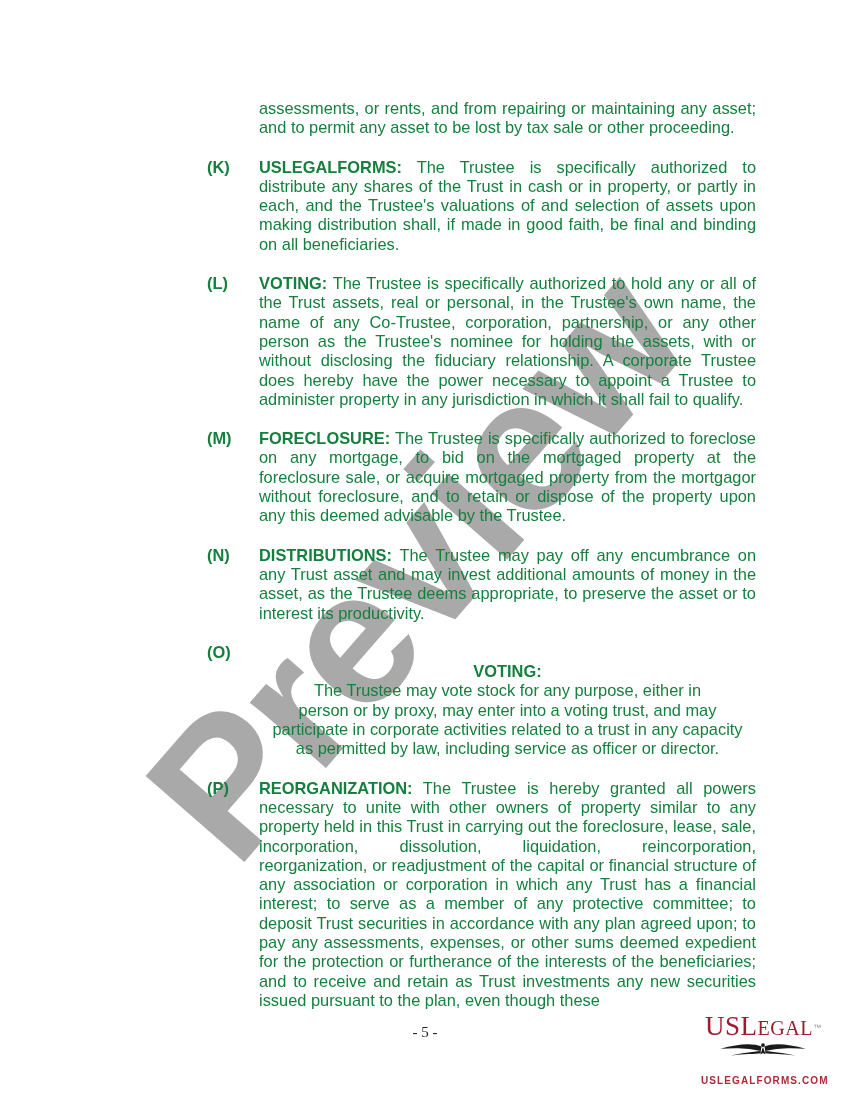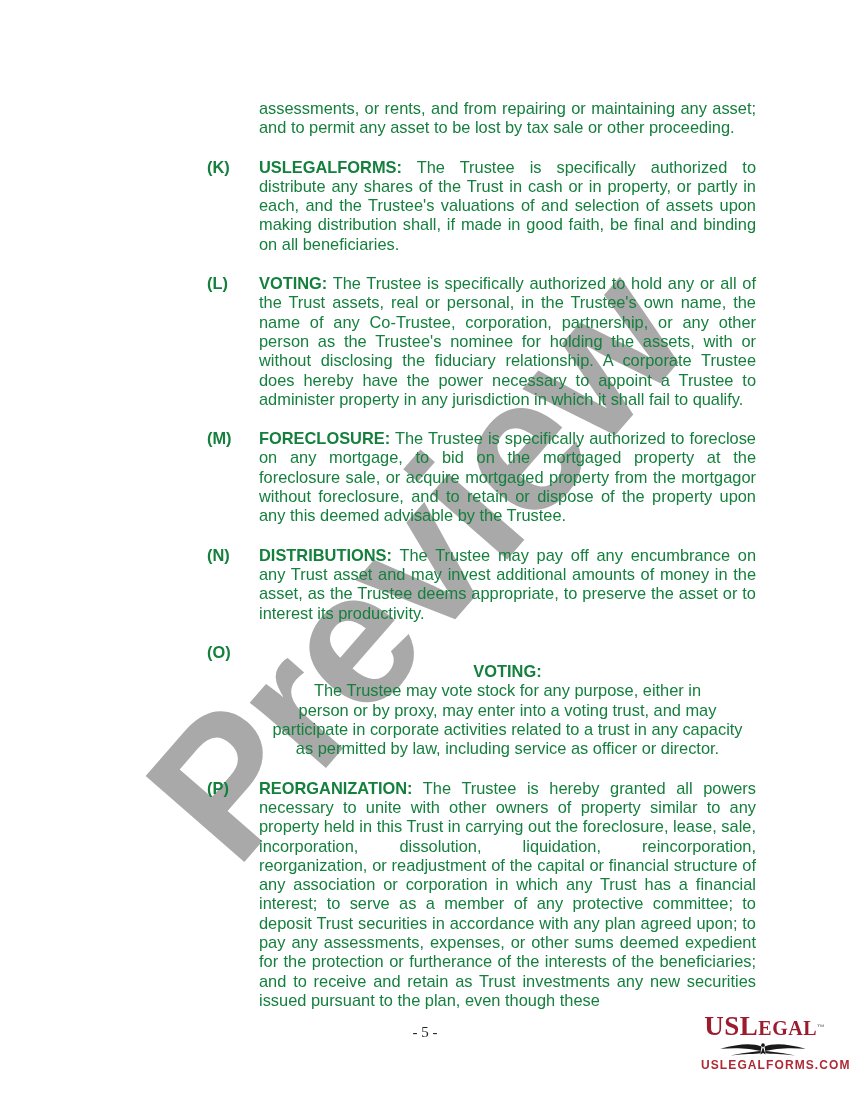--- a/index.html
+++ b/index.html
@@ -55,37 +55,36 @@
   }
 
   .logo {
     position: absolute;
     left: 701px; top: 1013px; width: 124px;
     z-index: 2;
     text-align: center;
   }
   .logo-line {
     font-family: "Liberation Serif", "DejaVu Serif", serif;
-    font-weight: bold;
+    font-weight: normal;
     color: #9c1c2e;
     white-space: nowrap;
     line-height: 26px;
-    text-align: right;
   }
   .logo-main  { font-size: 27px; letter-spacing: 0.5px; }
   .logo-small { font-size: 20px; letter-spacing: 0.5px; }
   .logo-tm    { font-size: 8px; color: #8a8a8a; vertical-align: top; position: relative; top: 2px; font-family: "Liberation Sans", sans-serif; }
   .logo-wings { display: block; width: 106px; height: 15px; margin: -1px auto 0 auto; }
   .logo-site {
     font-family: "Liberation Sans", "DejaVu Sans", sans-serif;
     font-weight: bold;
-    font-size: 12px;
+    font-size: 10px;
     letter-spacing: 1.1px;
     color: #b02a35;
-    margin-top: 1px;
+    margin-top: 18px;
     white-space: nowrap;
   }
 </style>
 </head>
 <body>
 
 <div class="watermark">Preview</div>
 
 <div class="doc">
 

